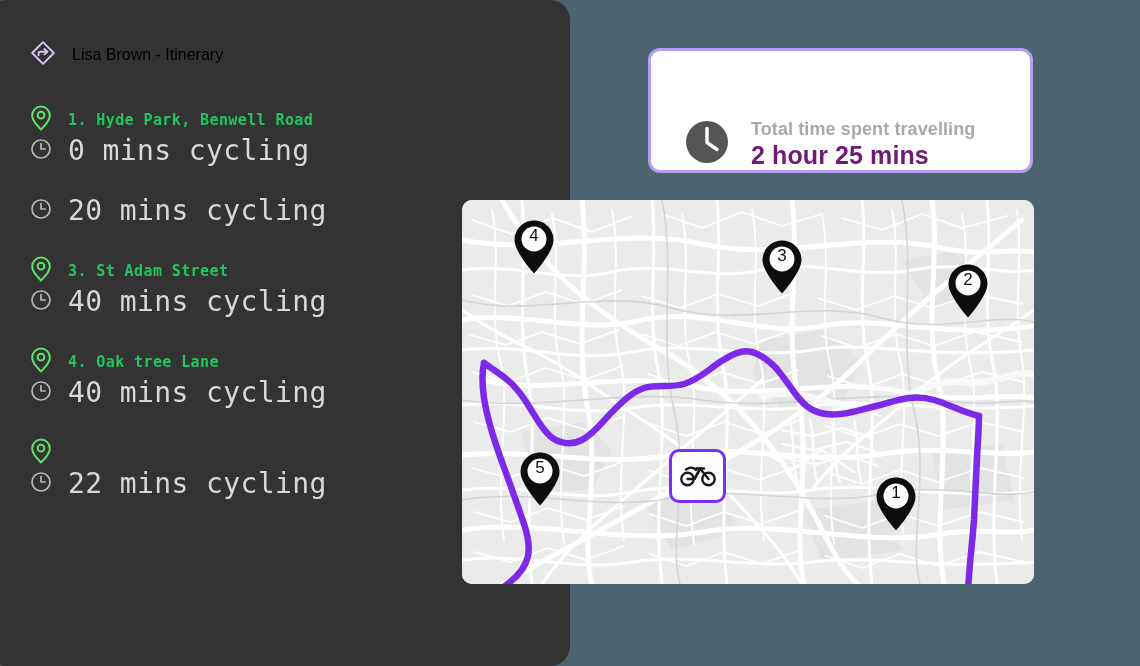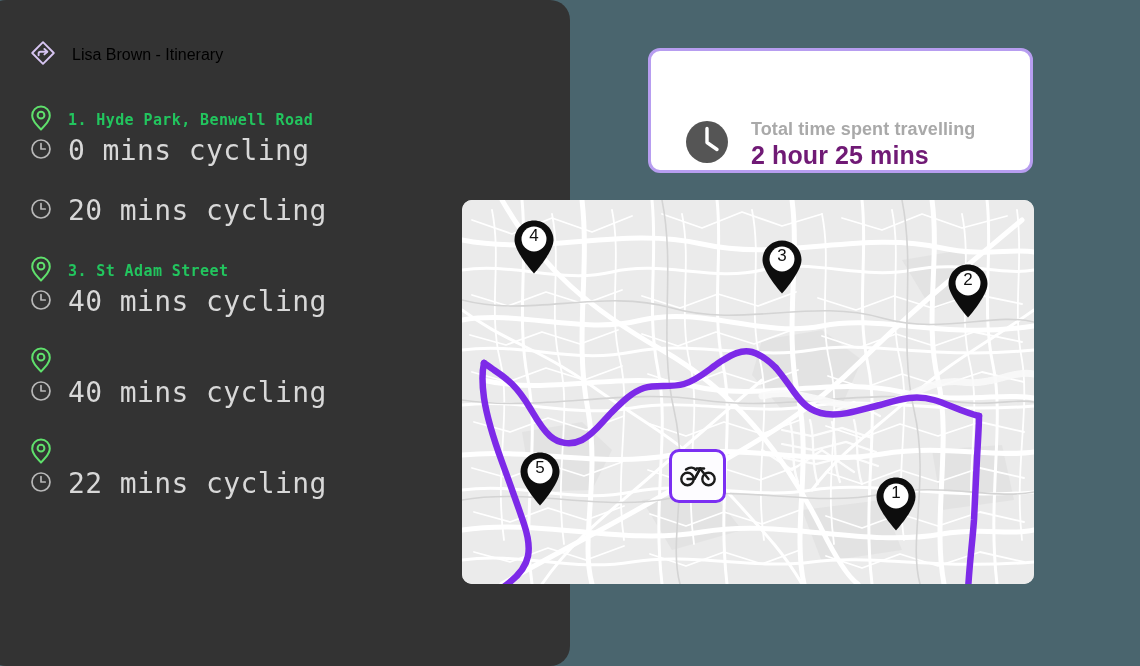--- a/index.html
+++ b/index.html
@@ -218,20 +218,21 @@
       </div>
 
       <div class="stop-group">
         <div class="stop-row">
           <span class="ic">
             <svg width="22" height="26" viewBox="0 0 22 26">
               <path d="M11 1.6 C6.1 1.6 2.2 5.5 2.2 10.4 C2.2 16.6 11 24.4 11 24.4 C11 24.4 19.8 16.6 19.8 10.4 C19.8 5.5 15.9 1.6 11 1.6 Z" fill="none" stroke="#5fe06c" stroke-width="2"></path>
               <circle cx="11" cy="10.2" r="3.4" fill="none" stroke="#5fe06c" stroke-width="2"></circle>
             </svg>
           </span>
+          <span class="stop-name">4. Oak tree Lane</span>
         </div>
         <div class="stop-row">
           <span class="ic">
             <svg width="22" height="22" viewBox="0 0 22 22">
               <circle cx="11" cy="11" r="9" fill="none" stroke="#b8b8b8" stroke-width="1.7"></circle>
               <path d="M11 5.6 V11 H15.2" fill="none" stroke="#b8b8b8" stroke-width="1.7" stroke-linecap="round" stroke-linejoin="round"></path>
             </svg>
           </span>
           <span class="stop-duration">40 mins cycling</span>
         </div>

